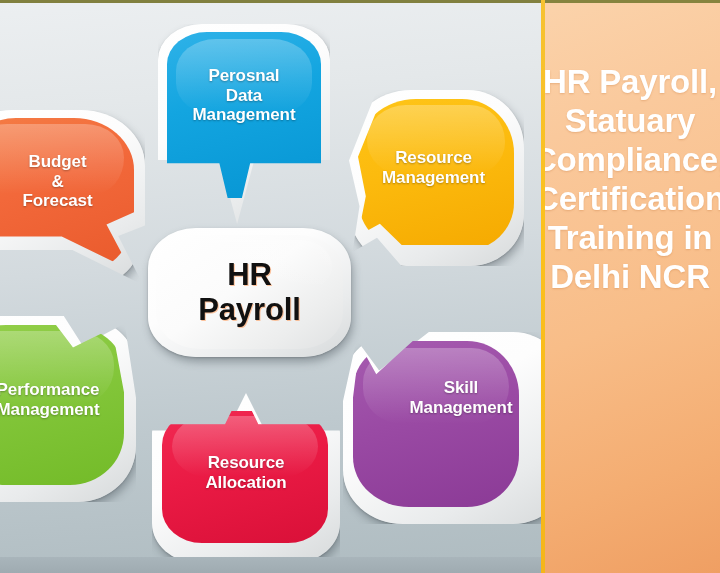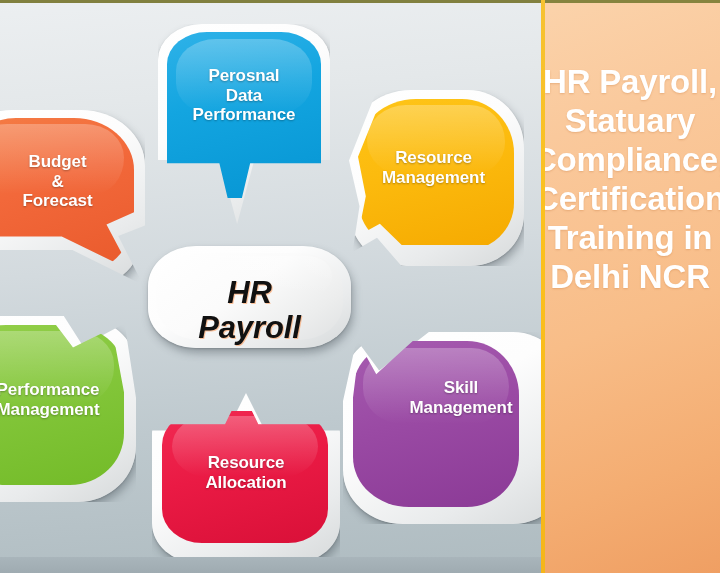--- a/index.html
+++ b/index.html
@@ -55,21 +55,21 @@
   }
   .lbl{
     position:absolute;z-index:6;width:100%;text-align:center;
     color:#ffffff;font-weight:700;line-height:1.16;
     font-size:17px;letter-spacing:-0.1px;
     text-shadow:0 1px 2px rgba(0,0,0,.30);
     white-space:pre-line;
   }
 
   
-  #c-center{left:148px;top:246px;width:203px;height:102px;font-style:italic;}
+  #c-center{left:148px;top:228px;width:203px;height:129px;}
   #c-center .sticker{border-radius:48px/40px;}
   #c-center .fill{
     left:8px;top:7px;right:8px;bottom:8px;
     border-radius:44px/36px;
     background:linear-gradient(145deg,#ffffff 0%,#fbfbfb 45%,#eceded 78%,#dfe1e2 100%);
   }
   #c-center .lbl{
     top:30px;color:#111111;font-size:31px;line-height:1.12;
     font-weight:700;text-shadow:1px 1px 0 rgba(255,150,80,.55);
   }
@@ -165,21 +165,21 @@
 
   <div id="left-panel">
 
     <div id="top-rule"></div>
 
     <div class="bubble" id="c-blue">
       <div class="sticker"></div>
       <div class="fill"></div>
       <div class="lbl">Perosnal
 Data
-Performance</div>
+Management</div>
     </div>
 
     <div class="bubble" id="c-orange">
       <div class="sticker"></div>
       <div class="fill"></div>
       <div class="lbl">Budget
 &amp;
 Forecast</div>
     </div>
 

